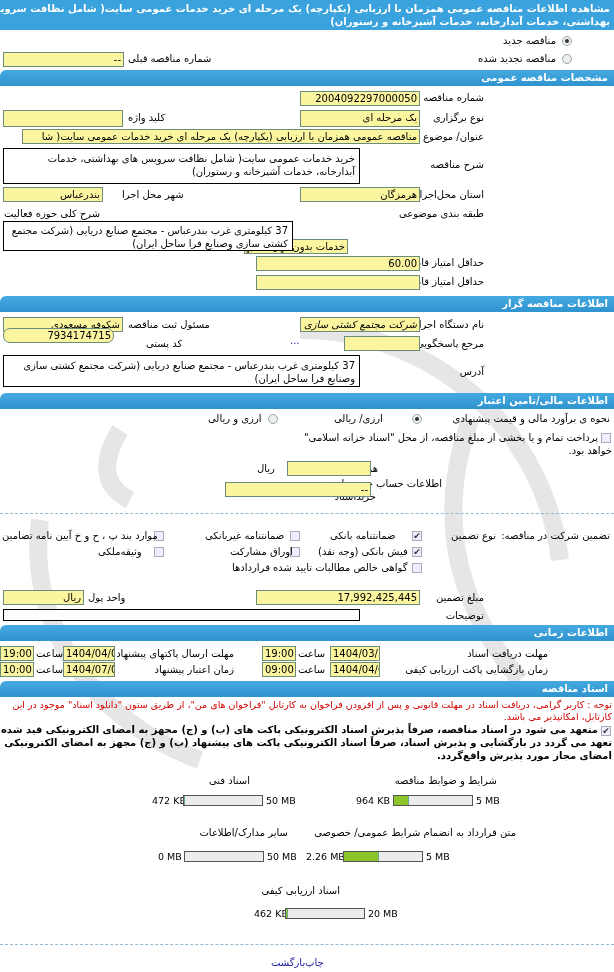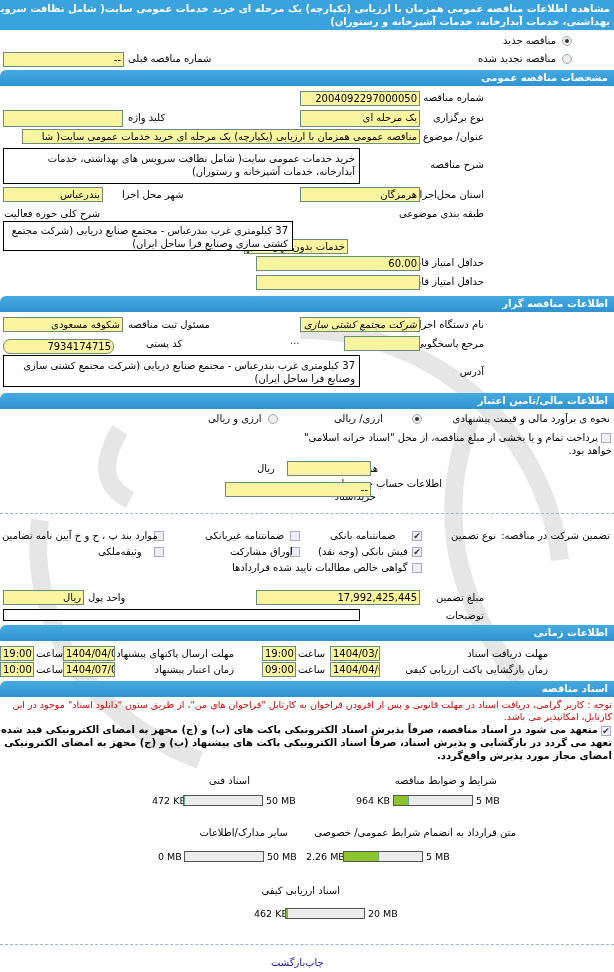--- a/index.html
+++ b/index.html
@@ -83,21 +83,21 @@
 
 <span class="lbl" style="right:130px;top:318px;">نام دستگاه اجرایی مناقصه گزار</span>
 <div class="inp" style="left:300px;top:317px;width:120px;font-style:italic;">شرکت مجتمع کشتی سازی</div>
 <span class="lbl" style="left:128px;top:318px;">مسئول ثبت مناقصه</span>
 <div class="inp" style="left:3px;top:317px;width:120px;">شکوفه مسعودی</div>
 
 <span class="lbl" style="right:130px;top:337px;">مرجع پاسخگویی</span>
 <div class="inp" style="left:344px;top:336px;width:76px;"></div>
 <span class="link" style="left:290px;top:335px;">...</span>
 <span class="lbl" style="left:146px;top:337px;">کد پستی</span>
-<div class="inp ltr" style="left:3px;top:339px;width:111px;border-radius:7px;">7934174715</div>
+<div class="inp ltr" style="left:3px;top:328px;width:111px;border-radius:7px;">7934174715</div>
 
 <span class="lbl" style="right:130px;top:365px;">آدرس</span>
 <div class="box" style="left:3px;top:355px;width:357px;height:32px;">37 کیلومتری غرب بندرعباس - مجتمع صنایع دریایی (شرکت مجتمع کشتی سازی وصنایع فرا ساحل ایران)</div>
 
 <div class="section-bar" style="top:393px;">اطلاعات مالی/تامین اعتبار</div>
 
 <span class="lbl" style="right:4px;top:412px;">نحوه ی برآورد مالی و قیمت پیشنهادی</span>
 <div class="radio on" style="left:412px;top:414px;"></div>
 <span class="lbl" style="left:334px;top:412px;">ارزی/ ریالی</span>
 <div class="radio" style="left:268px;top:414px;"></div>

